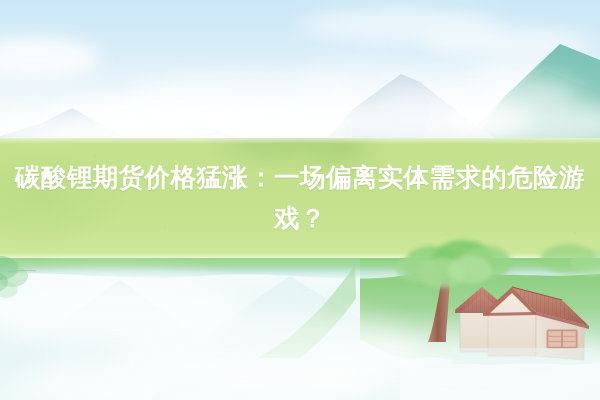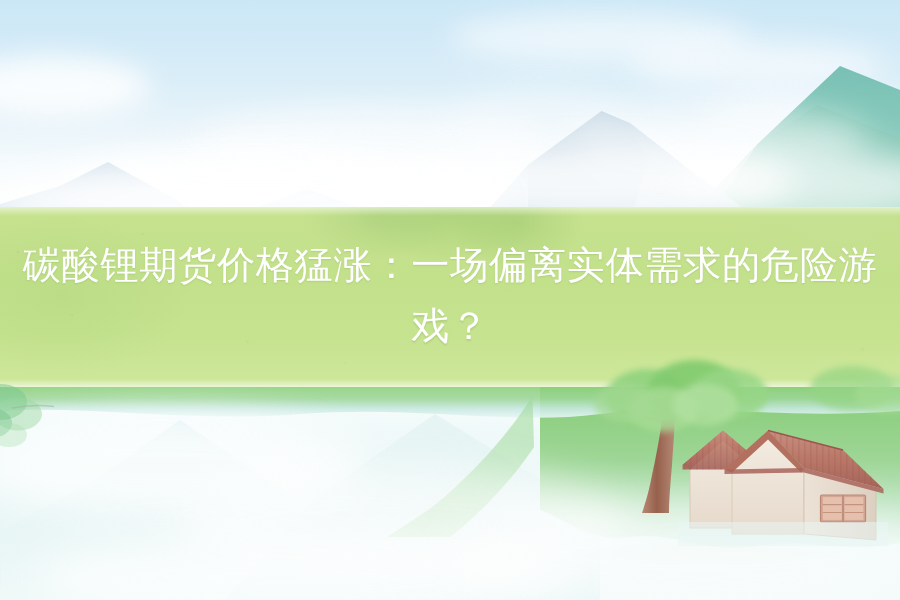--- a/index.html
+++ b/index.html
@@ -95,21 +95,21 @@
     position:absolute; left:0; bottom:0; width:100%; height:5px;
     background:linear-gradient(to top, rgba(255,255,255,.60), rgba(255,255,255,0));
   }
 
   .title {
     position:absolute; left:0; top:0; width:600px; height:120px;
     display:flex; align-items:center; justify-content:center;
     padding:16px 6px;
     color:#ffffff;
     font-family:"DejaVu Sans", sans-serif;
-    font-weight:400;
+    font-weight:700;
     font-size:25.5px;
     line-height:41px;
     letter-spacing:.4px;
     text-align:center;
     text-shadow:0 1px 1px rgba(120,160,80,.25);
     white-space:normal;
     word-break:break-all;
   }
 
   

